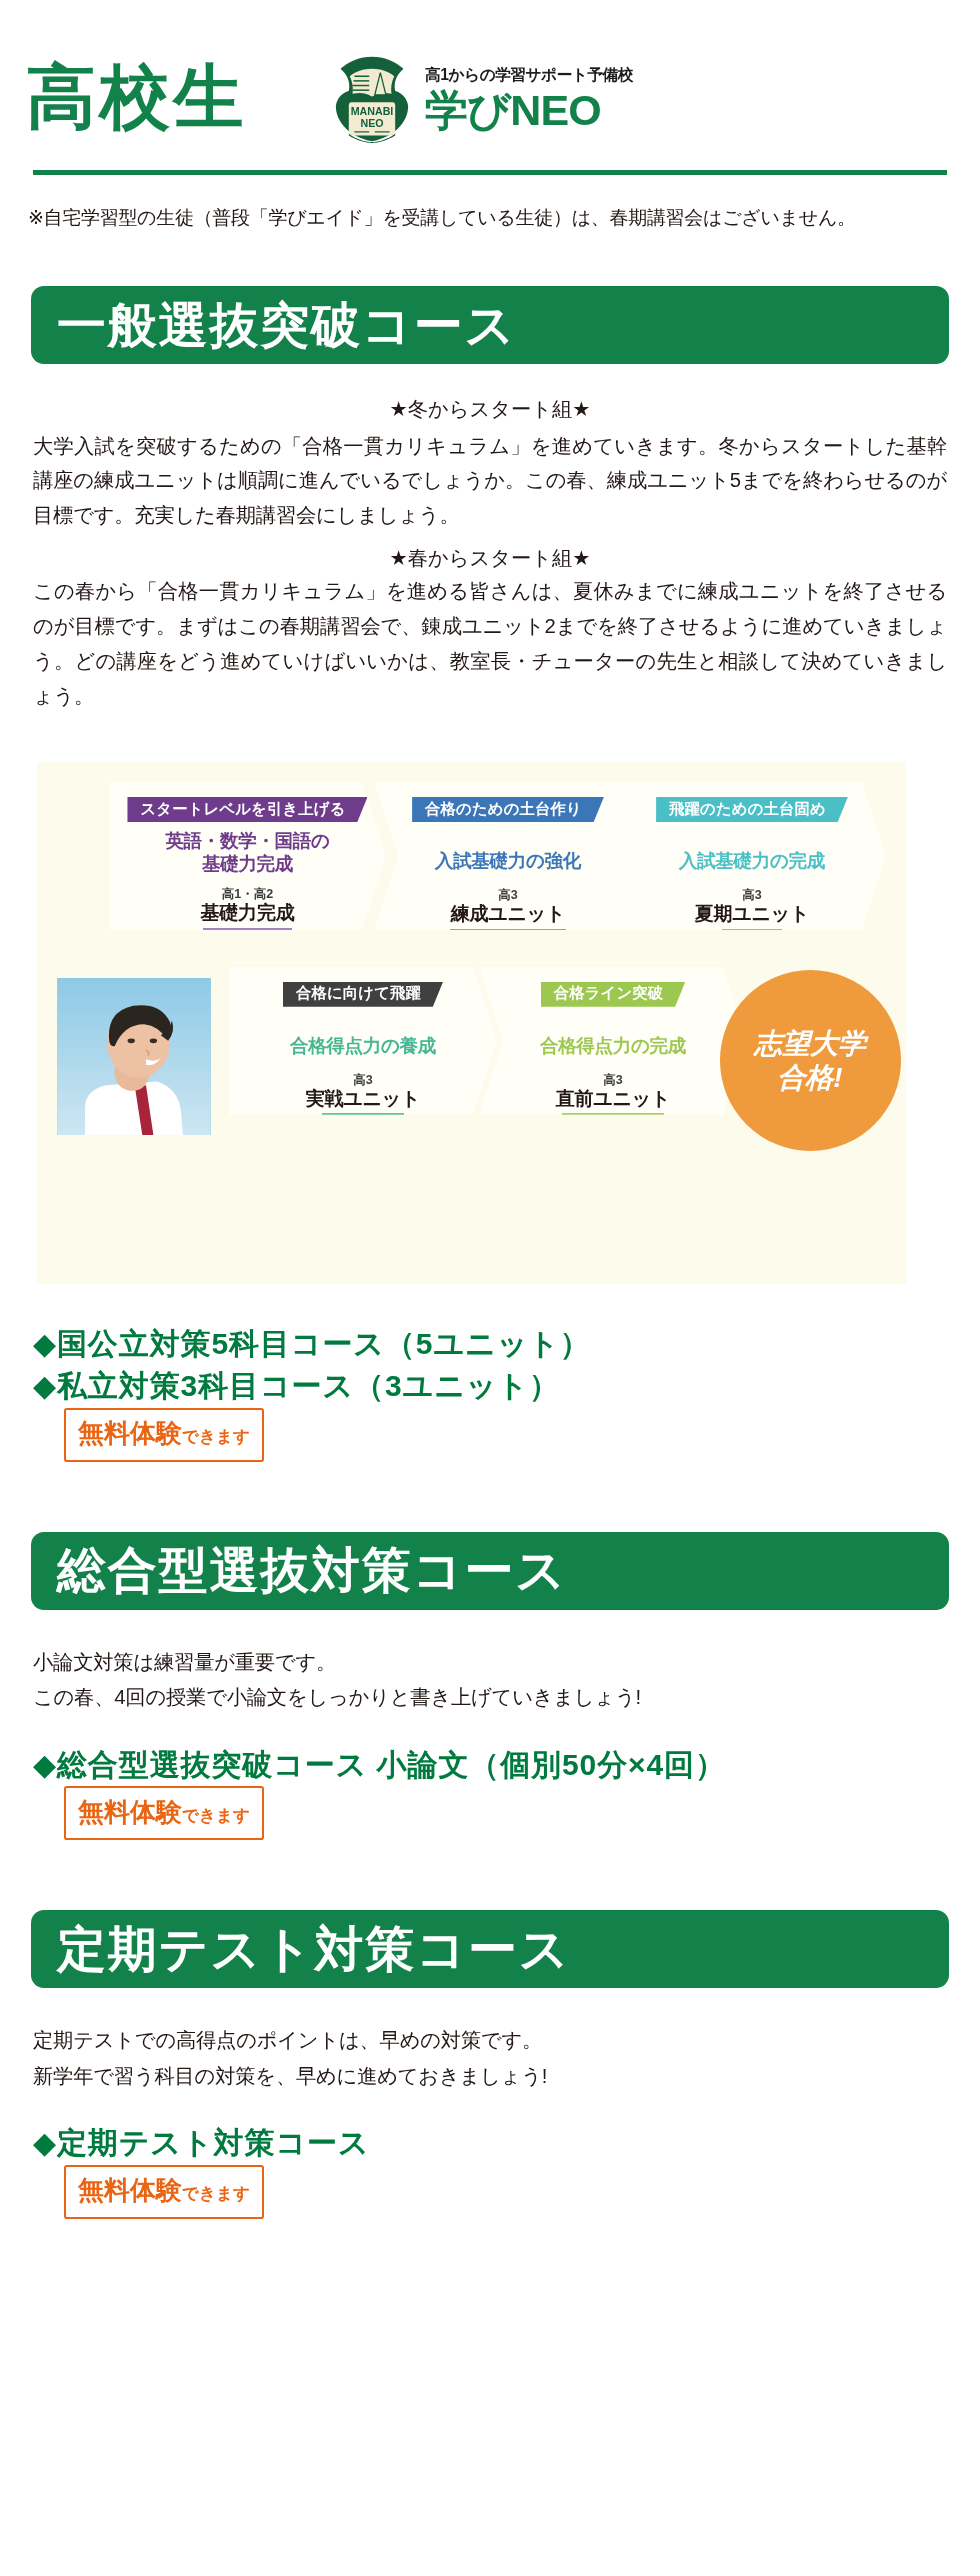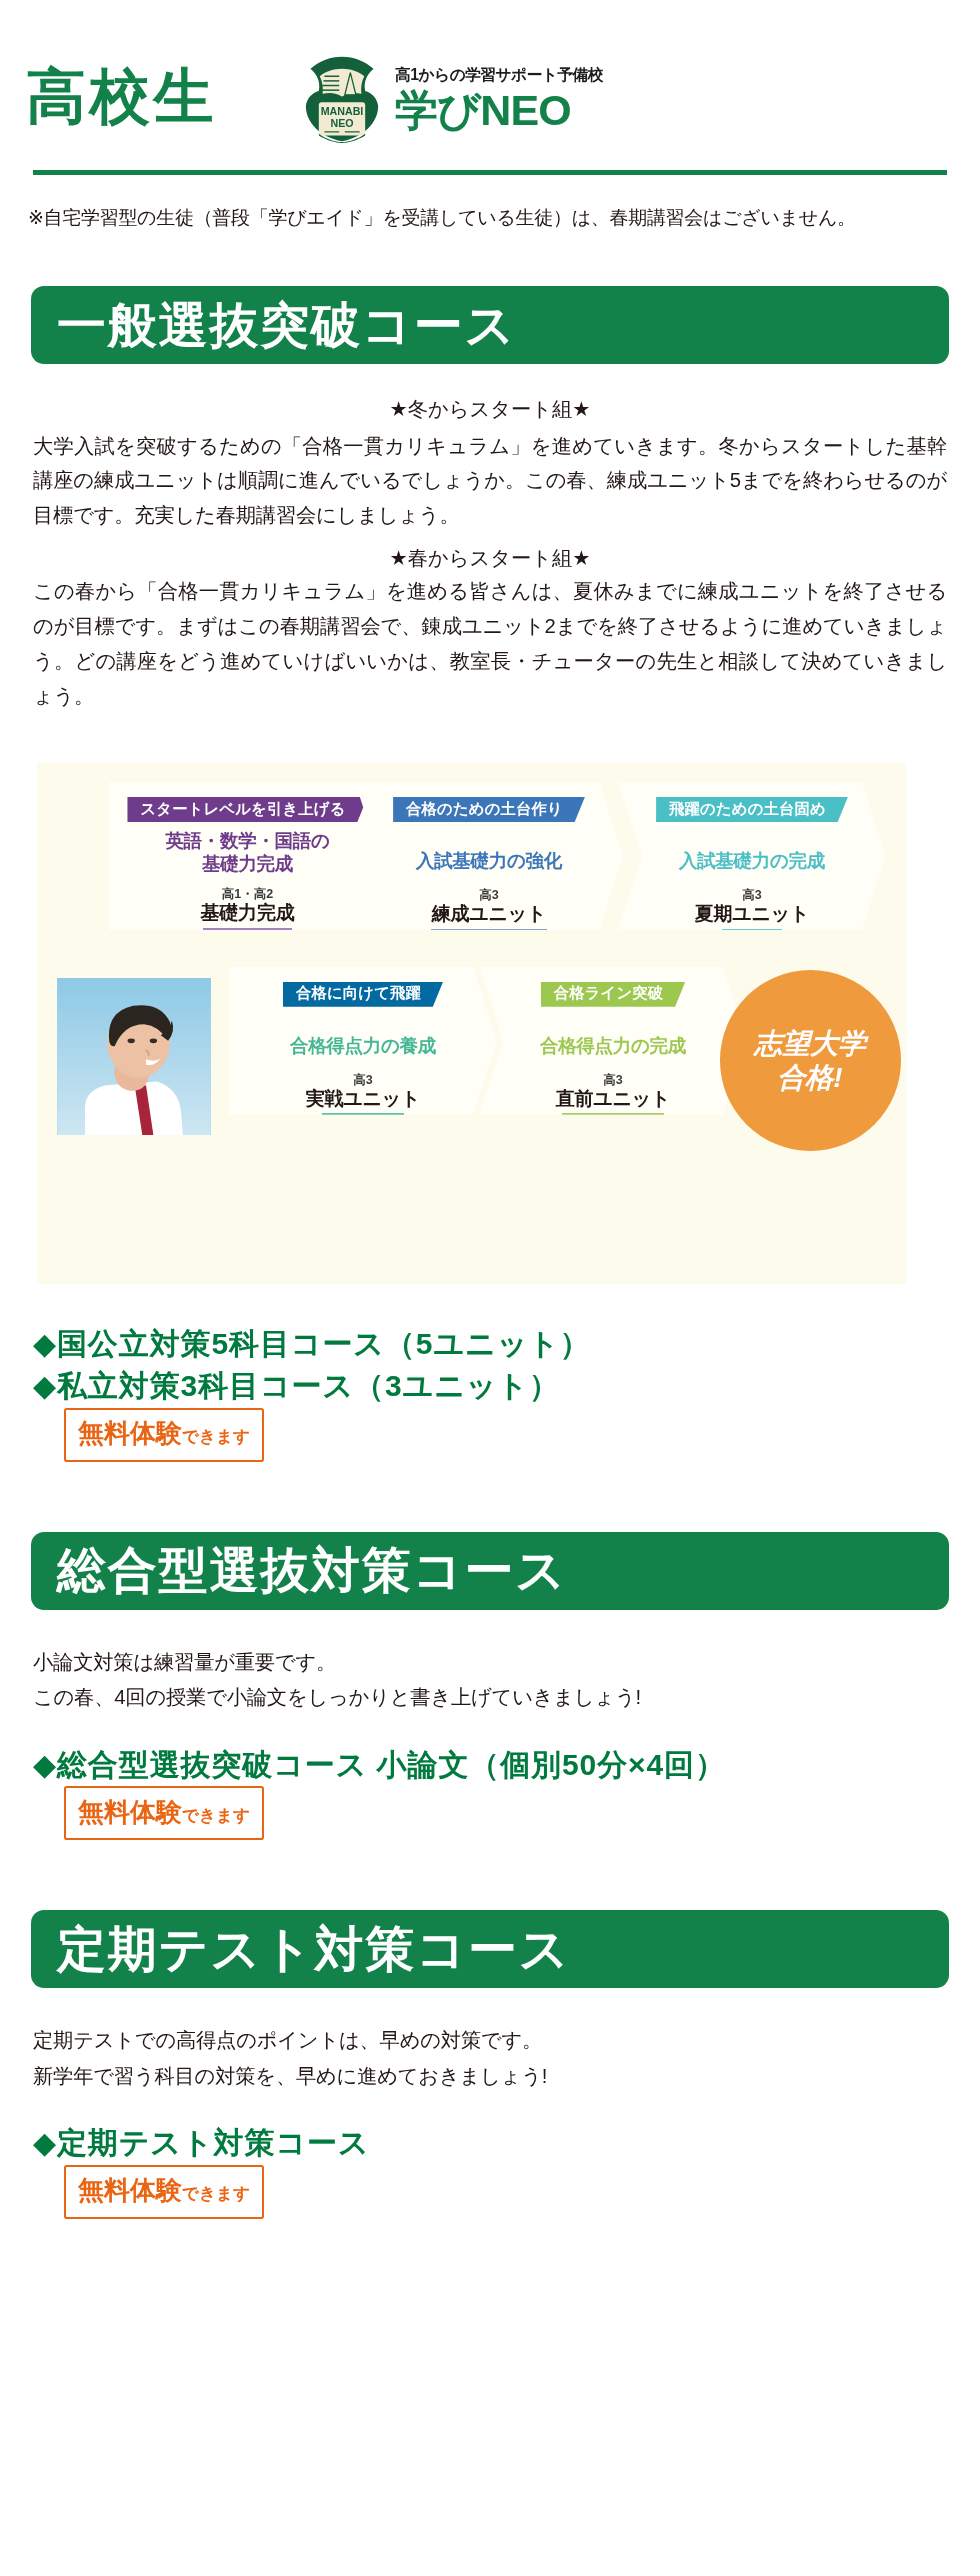--- a/index.html
+++ b/index.html
@@ -14,21 +14,21 @@
 
   
   .header {
     display: flex;
     align-items: center;
     justify-content: flex-start;
     padding: 37px 26px 0 26px;
     height: 157px;
   }
   .page-title {
-    font-size: 60px;
+    font-size: 70px;
     font-weight: bold;
     color: #13824A;
     letter-spacing: 3.7px;
     line-height: 1;
     white-space: nowrap;
   }
   .brand {
     display: flex;
     align-items: center;
     gap: 13px;
@@ -325,21 +325,21 @@
         <span class="chev-headline" style="color:#6F3C8C">
           <span>英語・数学・国語の</span><br>
           <span>基礎力完成</span>
         </span>
         <span class="chev-sep" style="background:#6F3C8C"></span>
         <span class="chev-grade">高1・高2</span>
         <span class="chev-unit">基礎力完成</span>
         <span class="chev-badge" style="background:#A882C0">高1春〜高2</span>
       </div>
 
-      <div class="chev" style="left:318px; width:268px;">
+      <div class="chev" style="left:337px; width:268px;">
         <span class="chev-tag" style="background:#3B76B8">合格のための土台作り</span>
         <span class="chev-headline" style="color:#3B76B8; margin-top:28px">入試基礎力の強化</span>
         <span class="chev-sep" style="background:#3B76B8; margin-top:11px"></span>
         <span class="chev-grade">高3</span>
         <span class="chev-unit">練成ユニット</span>
         <span class="chev-badge" style="background:#7FA4CF">高2冬休み〜8月</span>
       </div>
 
       <div class="chev" style="left:581px; width:268px;">
         <span class="chev-tag" style="background:#4BBFC6">飛躍のための土台固め</span>
@@ -369,21 +369,21 @@
           <path d="M56 66 Q54 36 82 30 Q112 26 122 48 Q126 62 118 66 Q110 52 94 50 Q72 50 62 74 Q56 74 56 66 Z" fill="#2B2520"></path>
           <path d="M112 62 Q122 56 124 46 Q128 58 120 68 Z" fill="#2B2520"></path>
           <ellipse cx="104" cy="68" rx="4" ry="2.6" fill="#3A2C24"></ellipse>
           <ellipse cx="80" cy="68" rx="4" ry="2.6" fill="#3A2C24"></ellipse>
           <path d="M96 88 Q106 92 112 86 Q106 96 96 94 Z" fill="#FFFFFF"></path>
           <path d="M96 78 Q101 82 98 84" stroke="#D6A184" stroke-width="2" fill="none"></path>
         </svg>
       </div>
 
       <div class="chev first" style="left:192px; width:268px;">
-        <span class="chev-tag" style="background:#0369a1">合格に向けて飛躍</span>
+        <span class="chev-tag" style="background:#404040">合格に向けて飛躍</span>
         <span class="chev-headline" style="color:#45B795; margin-top:28px">合格得点力の養成</span>
         <span class="chev-sep" style="background:#45B795; margin-top:11px"></span>
         <span class="chev-grade">高3</span>
         <span class="chev-unit">実戦ユニット</span>
         <span class="chev-badge" style="background:#5FC2A3">9月〜12月</span>
       </div>
 
       <div class="chev" style="left:442px; width:268px;">
         <span class="chev-tag" style="background:#9DC850">合格ライン突破</span>
         <span class="chev-headline" style="color:#9DC850; margin-top:28px">合格得点力の完成</span>

